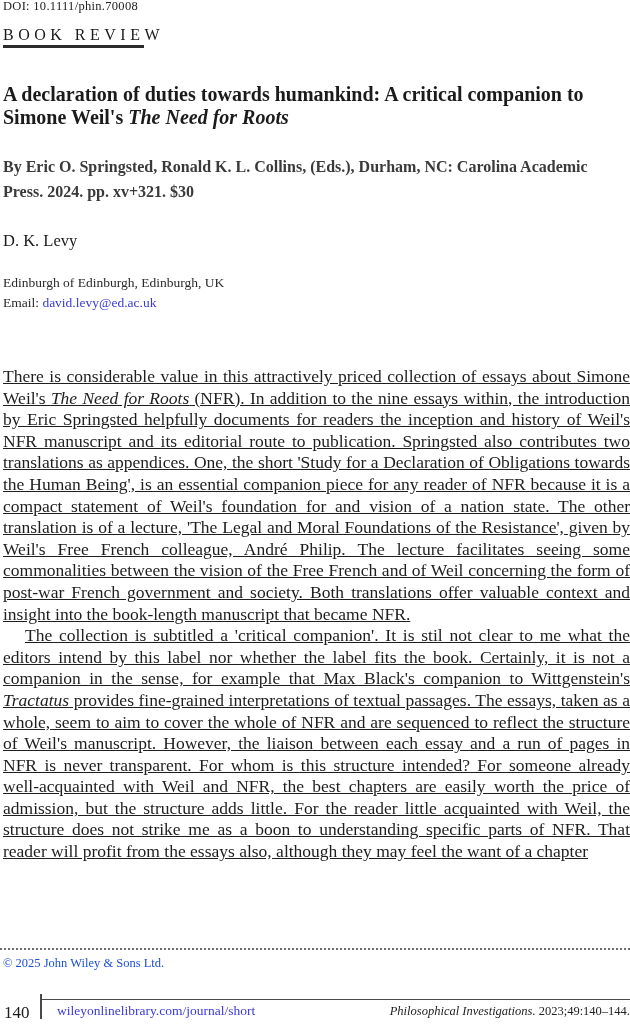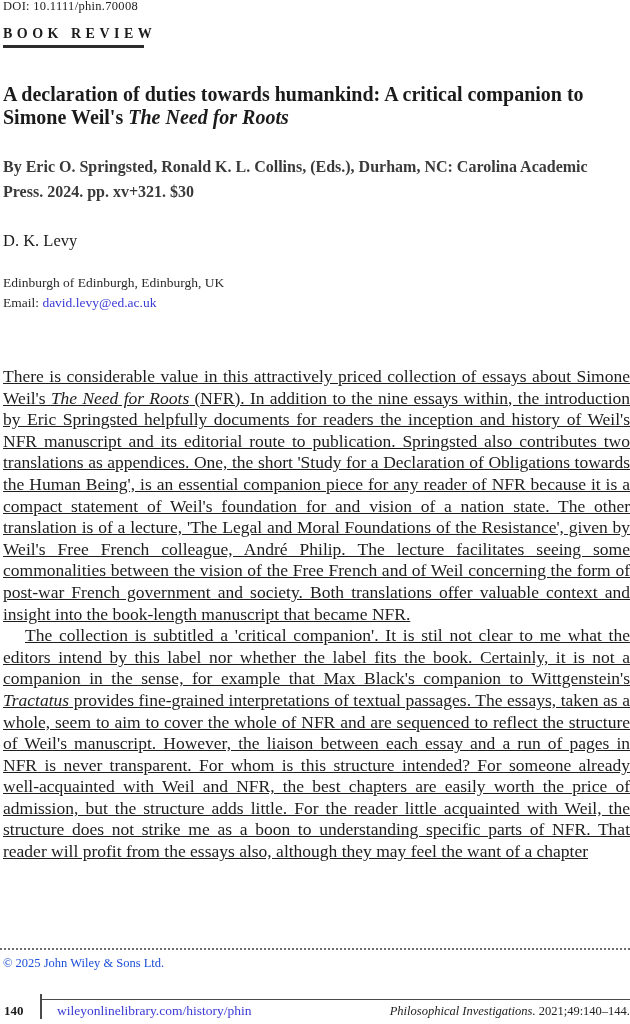--- a/index.html
+++ b/index.html
@@ -18,21 +18,21 @@
   }
   em{font-style:italic;}
   a{cursor:pointer;}
 
   .doi{
     position:absolute;top:-1px;left:3px;
     font-size:12.5px;letter-spacing:0.3px;color:#222;
   }
   .section-label{
     position:absolute;top:26px;left:3px;
-    font-size:14px;font-weight:bold;letter-spacing:4.5px;color:#1b1b1b;
+    font-size:16px;font-weight:normal;letter-spacing:4.5px;color:#1b1b1b;
   }
   .section-rule{
     position:absolute;top:45px;left:3px;
     width:141px;height:3px;background:#2b2b2b;
   }
   .title{
     position:absolute;top:83px;left:3px;right:3px;
     font-size:20px;line-height:23px;font-weight:bold;color:#1b1b1b;
     margin:0;
   }
@@ -74,21 +74,21 @@
   .footer-rule{
     position:absolute;top:999px;left:40px;right:0;
     border-top:1.5px solid #4a4a4a;
   }
   .footer-vbar{
     position:absolute;top:994px;left:40px;
     width:1.5px;height:25px;background:#4a4a4a;
   }
   .page-num{
     position:absolute;top:1003px;left:4px;
-    font-size:13px;font-weight:bold;color:#1b1b1b;
+    font-size:17px;font-weight:normal;color:#1b1b1b;
   }
   .journal-url{
     position:absolute;top:1003px;left:57px;
     font-size:13.5px;color:var(--link);text-decoration:none;
   }
   .citation{
     position:absolute;top:1004px;right:2px;
     font-size:12.5px;color:#222;
   }
 </style>
@@ -116,16 +116,16 @@
     <p><span>There is considerable value in this attractively priced collection of essays about Simone Weil's </span><em>The Need for Roots</em><span> (NFR). In addition to the nine essays within, the introduction by Eric Springsted helpfully documents for readers the inception and history of Weil's NFR manuscript and its editorial route to publication. Springsted also contributes two translations as appendices. One, the short 'Study for a Declaration of Obligations towards the Human Being', is an essential companion piece for any reader of NFR because it is a compact statement of Weil's foundation for and vision of a nation state. The other translation is of a lecture, 'The Legal and Moral Foundations of the Resistance', given by Weil's Free French colleague, André Philip. The lecture facilitates seeing some commonalities between the vision of the Free French and of Weil concerning the form of post-war French government and society. Both translations offer valuable context and insight into the book-length manuscript that became NFR.</span></p>
     <p class="indent"><span>The collection is subtitled a 'critical companion'. It is stil not clear to me what the editors intend by this label nor whether the label fits the book. Certainly, it is not a companion in the sense, for example that Max Black's companion to Wittgenstein's </span><em>Tractatus</em><span> provides fine-grained interpretations of textual passages. The essays, taken as a whole, seem to aim to cover the whole of NFR and are sequenced to reflect the structure of Weil's manuscript. However, the liaison between each essay and a run of pages in NFR is never transparent. For whom is this structure intended? For someone already well-acquainted with Weil and NFR, the best chapters are easily worth the price of admission, but the structure adds little. For the reader little acquainted with Weil, the structure does not strike me as a boon to understanding specific parts of NFR. That reader will profit from the essays also, although they may feel the want of a chapter</span></p>
   </div>
 
   <div class="dotted-rule"></div>
   <div class="copyright">© 2025 John Wiley &amp; Sons Ltd.</div>
 
   <div class="footer-rule"></div>
   <div class="footer-vbar"></div>
   <div class="page-num">140</div>
-  <a class="journal-url">wileyonlinelibrary.com/history/phin</a>
-  <div class="citation"><em>Philosophical Investigations.</em><span> 2021;49:140–144.</span></div>
+  <a class="journal-url">wileyonlinelibrary.com/journal/short</a>
+  <div class="citation"><em>Philosophical Investigations.</em><span> 2023;49:140–144.</span></div>
 
 </div>
 
 </body></html>

